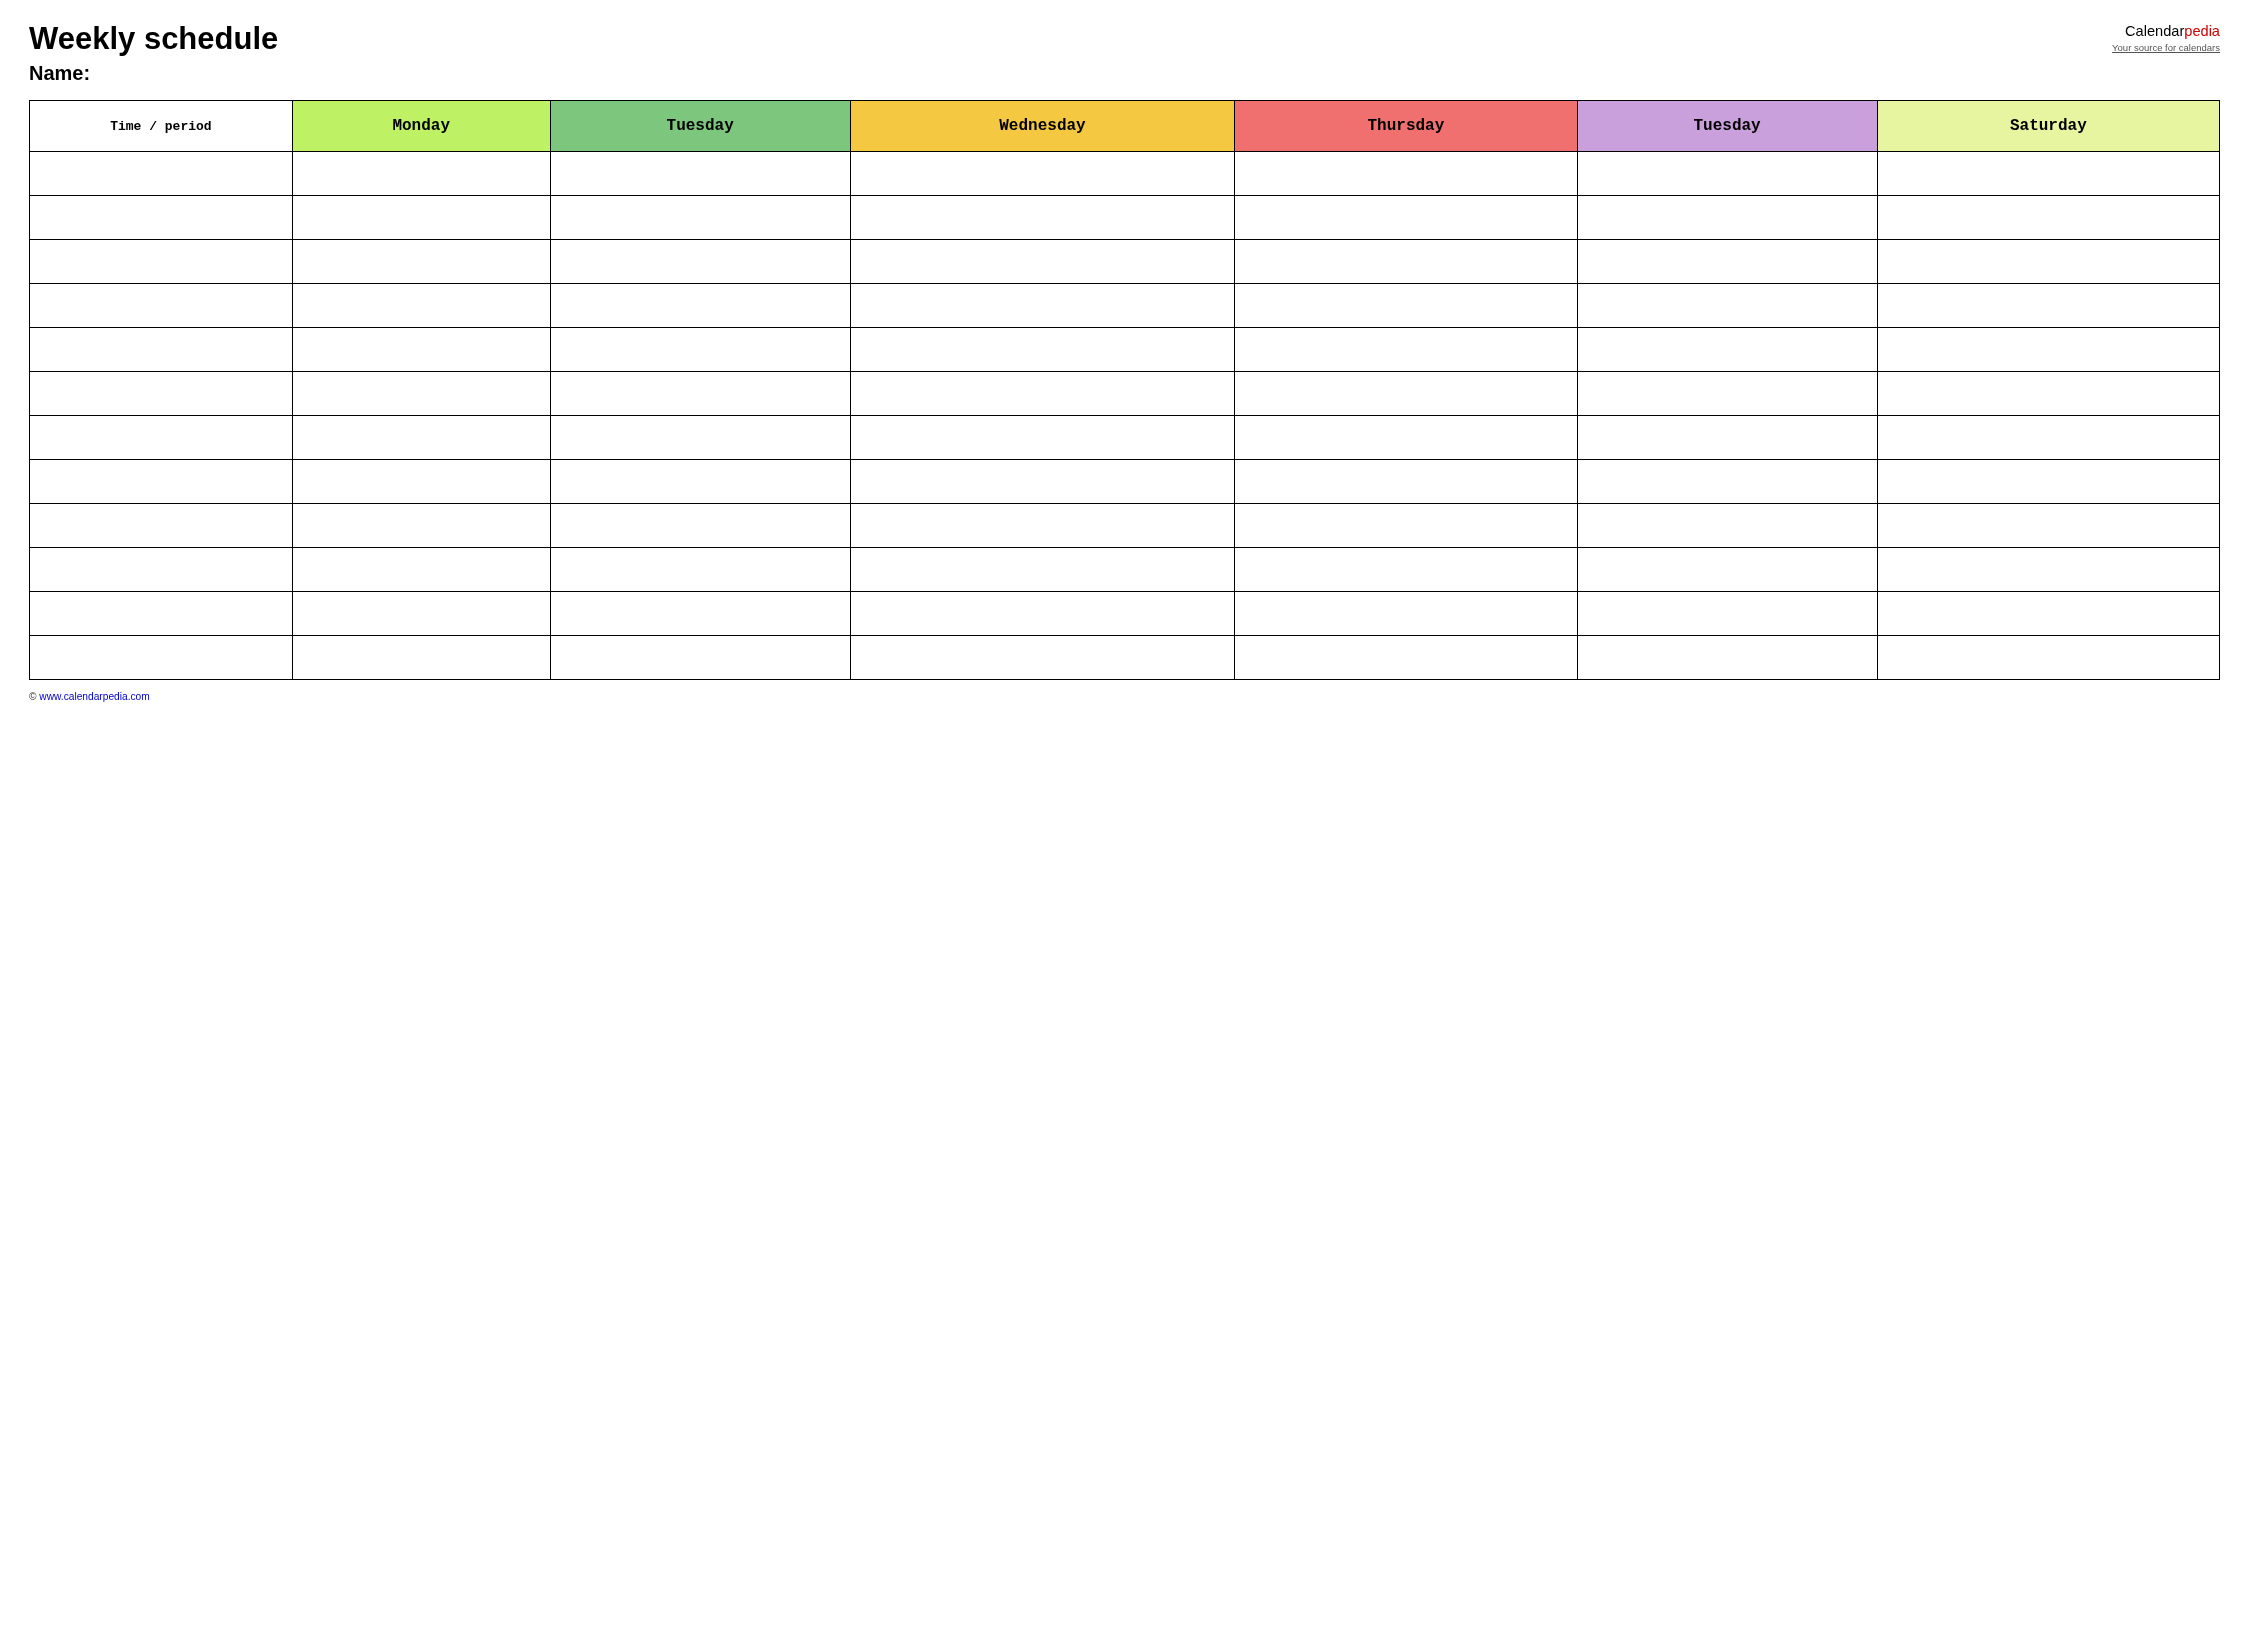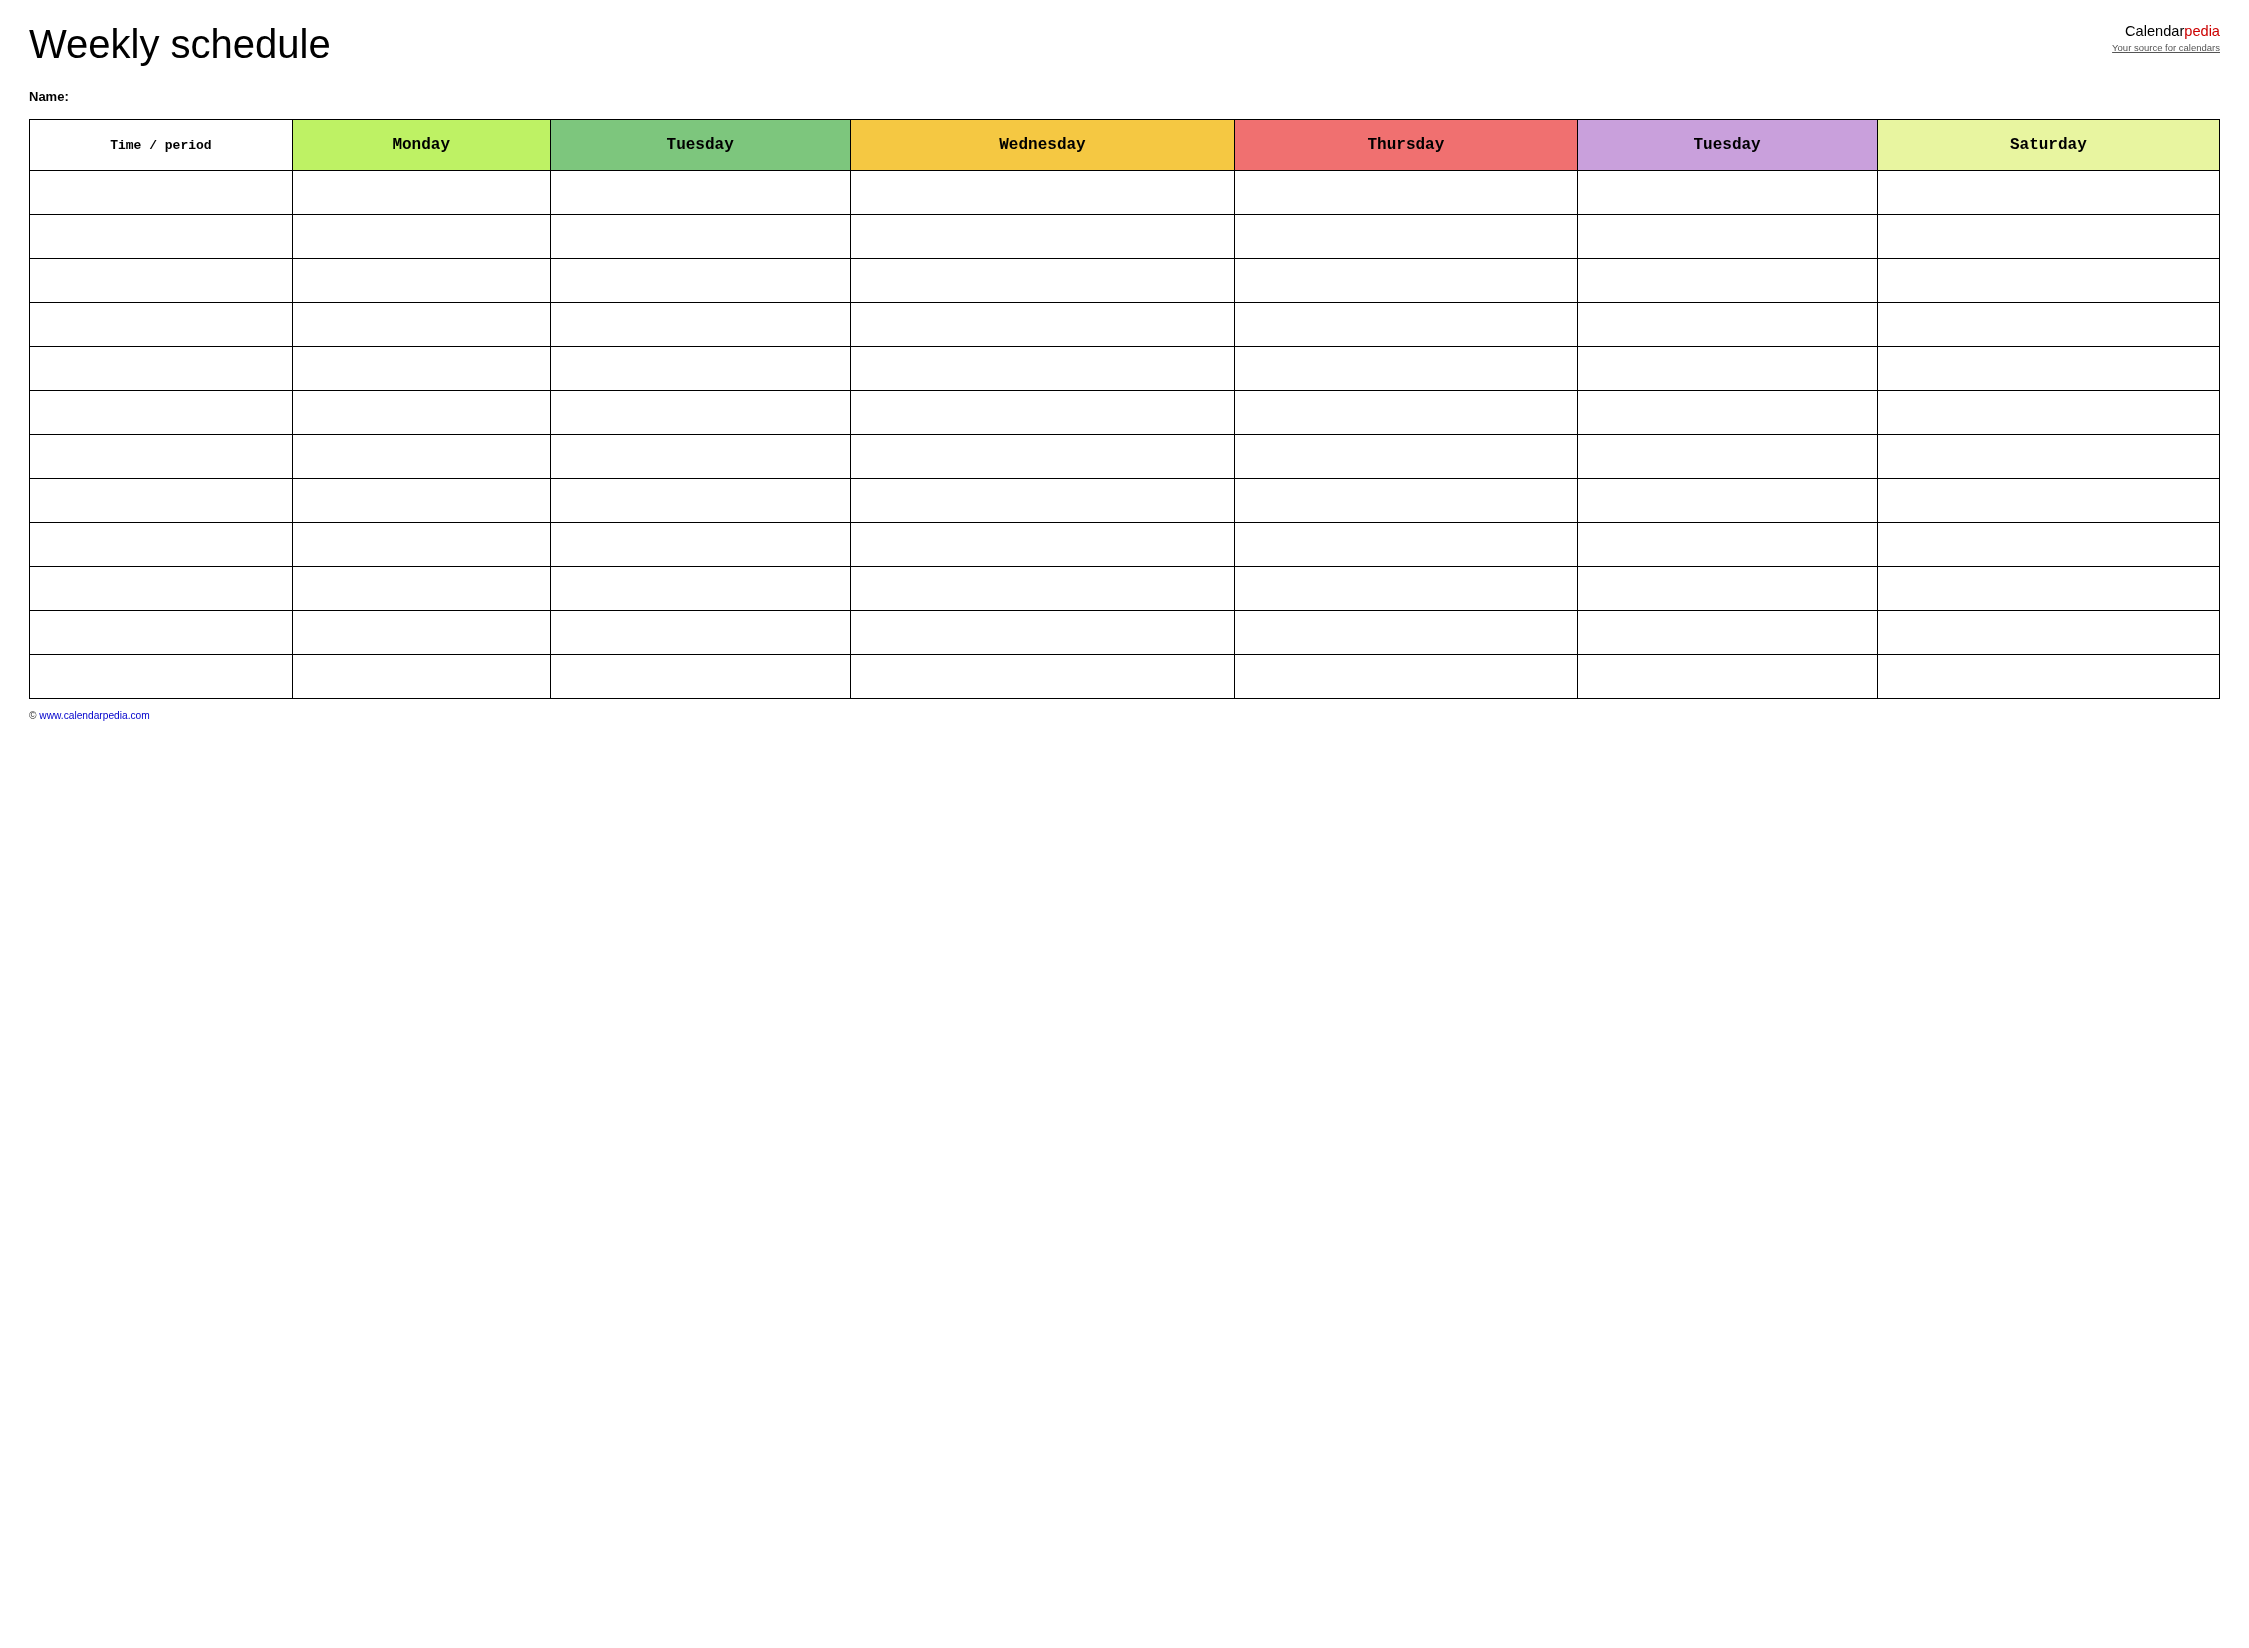--- a/index.html
+++ b/index.html
@@ -19,31 +19,31 @@
       justify-content: space-between;
       align-items: flex-start;
       margin-bottom: 7.3px;
     }
 
     .title-section {
       flex: 1;
     }
 
     .main-title {
-      font-size: 40px;
-      font-weight: normal;
+      font-size: 31px;
+      font-weight: bold;
       color: #000000;
       line-height: 1.1;
     }
 
     .name-label {
-      font-size: 13px;
-      font-weight: bold;
-      color: #000000;
-      margin-top: 23px;
+      font-size: 20px;
+      font-weight: bold;
+      color: #000000;
+      margin-top: 6px;
     }
 
     .logo-section {
       text-align: right;
       flex-shrink: 0;
     }
 
     .logo-text {
       font-size: 14.6px;
       color: #000000;

